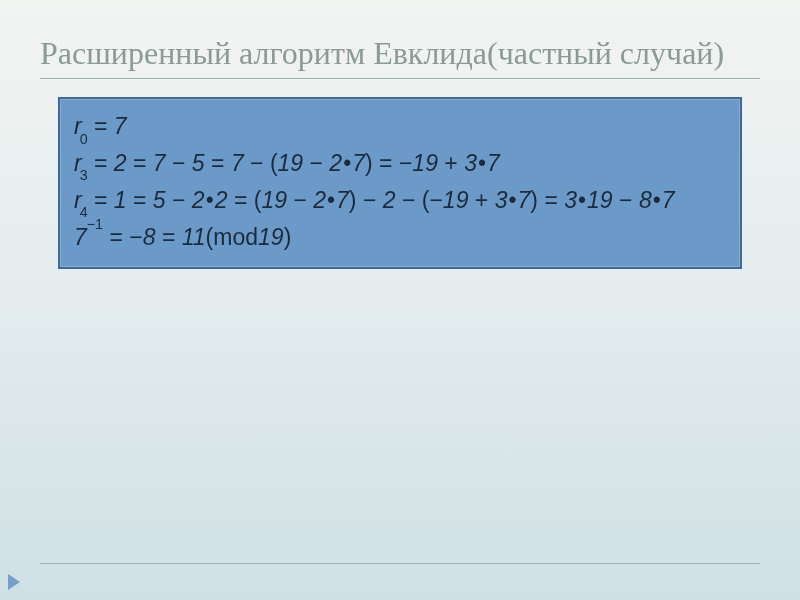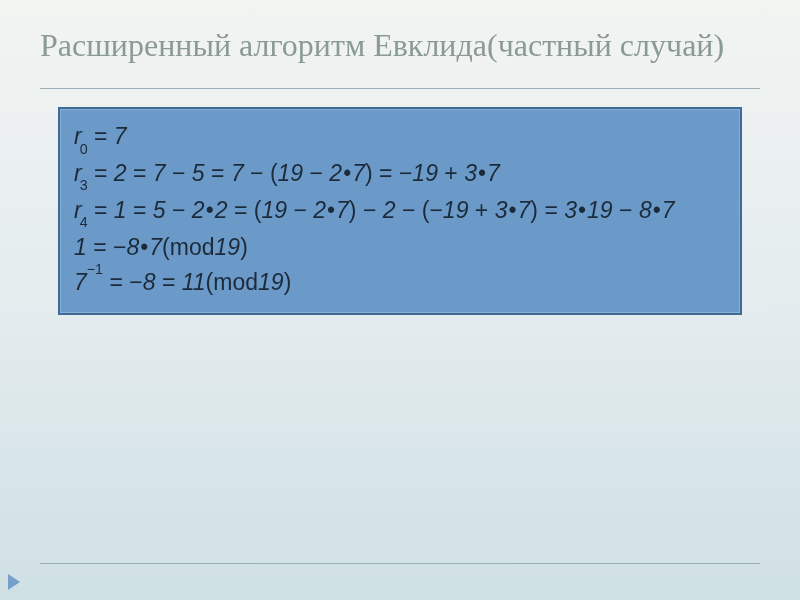--- a/index.html
+++ b/index.html
@@ -16,23 +16,23 @@
     background: linear-gradient(to bottom, #f2f4f2 0%, #e4ecee 50%, #cfe0e4 100%);
     position: relative;
     box-sizing: border-box;
     padding: 18px 40px 0 40px;
   }
   .title {
     color: #8a9a97;
     font-size: 32px;
     line-height: 1.2;
     font-weight: normal;
-    margin: 8px 0 18px 0;
+    margin: 16px 0 18px 0;
     border-bottom: 1px solid #9bb0b5;
-    padding-bottom: 24px;
+    padding-bottom: 6px;
   }
   .math-box {
     background: #6b99c8;
     border: 2px solid #3f6a97;
     box-shadow: inset 0 0 0 1px #87aed3;
     margin: 12px 18px 0 18px;
     padding: 10px 14px 12px 14px;
     color: #1c2b3a;
     font-family: Liberation Sans, sans-serif;
     font-style: italic;
@@ -120,24 +120,20 @@
       <span class="op"> − </span><span>2</span><span class="dot">•</span><span>2</span>
       <span class="op"> = (</span><span>19</span>
       <span class="op"> − </span><span>2</span><span class="dot">•</span><span>7</span><span class="op">)</span>
       <span class="op"> − </span><span>2</span>
       <span class="op"> − (−</span><span>19</span>
       <span class="op"> + </span><span>3</span><span class="dot">•</span><span>7</span><span class="op">)</span>
       <span class="op"> = </span><span>3</span><span class="dot">•</span><span>19</span>
       <span class="op"> − </span><span>8</span><span class="dot">•</span><span>7</span>
     </div>
 
-    <div class="line">
-      <span>1</span>
-      <span class="op"> = −</span><span>8</span><span class="dot">•</span><span>7</span><span class="op">(</span><span class="fn">mod</span><span>19</span><span class="op">)</span>
-    </div>
 
     <div class="line">
       <span>7</span><sup>−1</sup>
       <span class="op"> = −</span><span>8</span>
       <span class="op"> = </span><span>11</span><span class="op">(</span><span class="fn">mod</span><span>19</span><span class="op">)</span>
     </div>
 
   </div>
 
   <div class="bottom-rule"></div>

